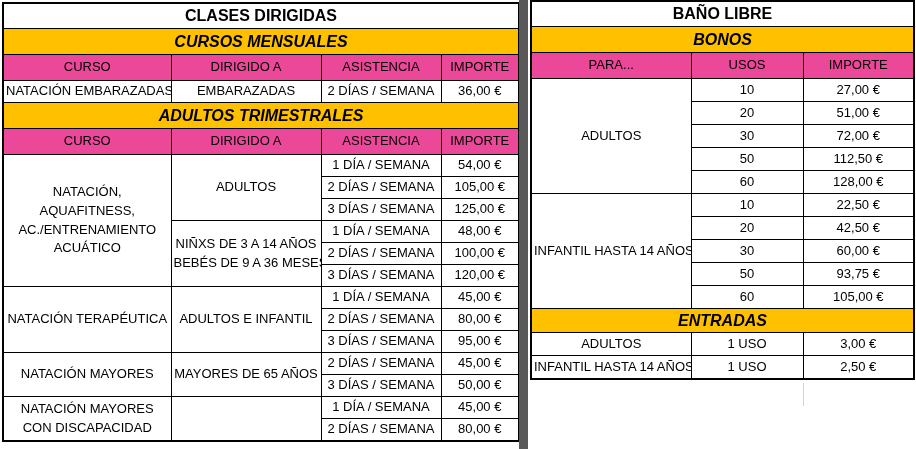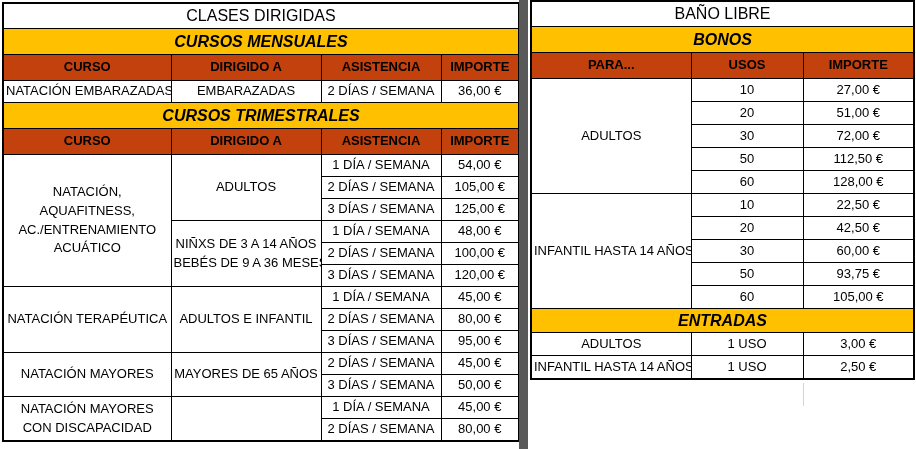--- a/index.html
+++ b/index.html
@@ -25,35 +25,35 @@
     text-align: center;
     vertical-align: middle;
     padding: 0 2px;
     font-size: 13px;
     line-height: 1.45;
     overflow: hidden;
     white-space: nowrap;
   }
   tr.title-row td {
     font-size: 16px;
-    font-weight: normal;
+    font-weight: bold;
     height: 24px;
     background: #ffffff;
   }
   tr.band-row td {
     font-size: 16px;
     font-weight: bold;
     height: 25px;
     background: #FFC000;
     font-style: italic;
   }
   tr.head-row td {
-    font-weight: bold;
+    font-weight: normal;
     height: 25px;
-    background: #c2410c;
+    background: #ec4899;
   }
   tr.body-row td { height: 21px; background: #ffffff; }
   #right-table tr.body-row td { height: 22px; margin-top: 41px; }
   #right-table tr.band-row td  { height: 22px; }
   td .ln { white-space: nowrap; }
 
   #divider {
     position: absolute;
     left: 519px; top: 0;
     width: 9px; height: 449px;
@@ -89,21 +89,21 @@
       <td>ASISTENCIA</td>
       <td>IMPORTE</td>
     </tr>
     <tr class="body-row">
       <td>NATACIÓN EMBARAZADAS</td>
       <td>EMBARAZADAS</td>
       <td>2 DÍAS / SEMANA</td>
       <td>36,00 €</td>
     </tr>
     <tr class="band-row">
-      <td colspan="4">CURSOS TRIMESTRALES</td>
+      <td colspan="4">ADULTOS TRIMESTRALES</td>
     </tr>
     <tr class="head-row">
       <td>CURSO</td>
       <td>DIRIGIDO A</td>
       <td>ASISTENCIA</td>
       <td>IMPORTE</td>
     </tr>
 
     <tr class="body-row">
       <td rowspan="6">

